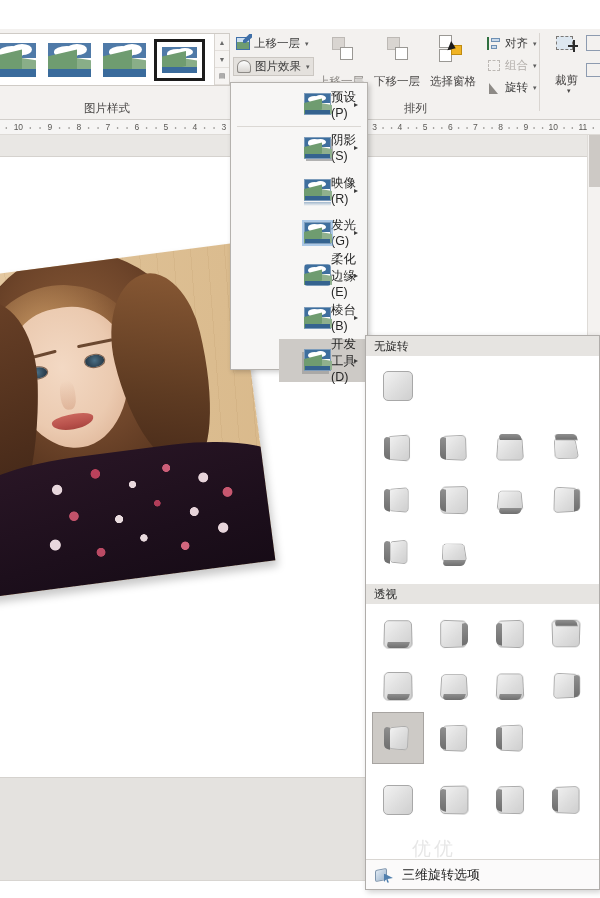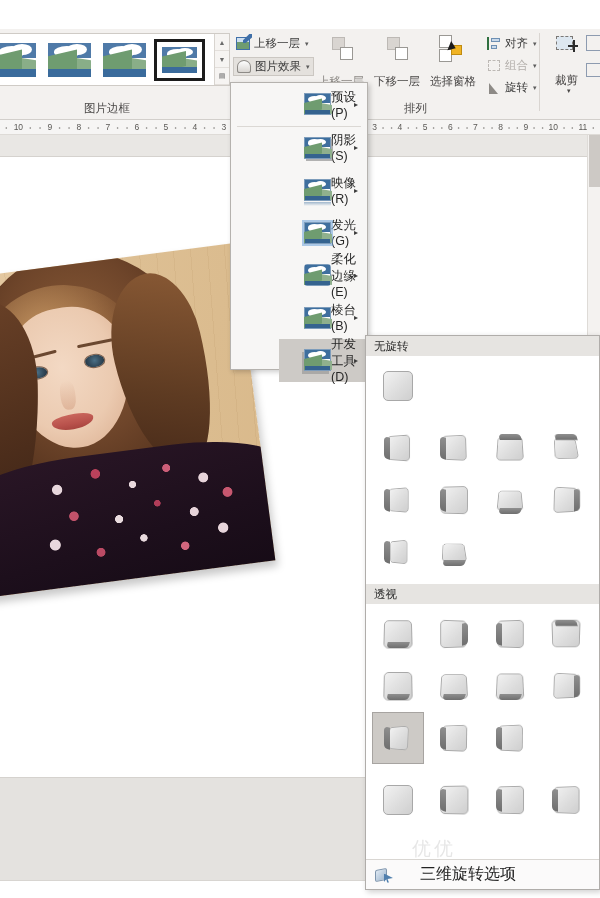--- a/index.html
+++ b/index.html
@@ -364,22 +364,22 @@
     background: linear-gradient(135deg,#f2f2f2 0%, #dedede 55%, #cfcfcf 100%);
     border:1px solid #a8a8a8; border-radius:5px;
   }
   .s3 .side {
     position:absolute; background: linear-gradient(#8f8f8f,#6f6f6f);
   }
 
   .sm-footer {
     position:absolute; left:0; bottom:0; width:100%; height:30px;
     border-top: 1px solid #d9d6d2; background:#fbfafa;
-    display:flex; align-items:center; gap:27px; padding-left:9px;
-    font-size: 16px; color:#222;
+    display:flex; align-items:center; gap:9px; padding-left:9px;
+    font-size: 13px; color:#222;
   }
   .foot-ico { width:18px;height:16px; position:relative; flex:none;}
   .foot-ico .fa{position:absolute;left:0;top:2px;width:12px;height:12px;
      background:linear-gradient(135deg,#dfe9f3,#9fb7cf); border:1px solid #7e95ad;
      transform: skewY(-10deg); border-radius:2px;}
   .foot-ico .fb{position:absolute;right:0;bottom:0;width:9px;height:9px;
      background:#4f7fae; clip-path: polygon(0 0,100% 50%,40% 60%,55% 100%,35% 100%,25% 62%,0 95%);}
 
   
   .vscroll {
@@ -449,21 +449,21 @@
             <div class="hill"></div>
             <div class="water"></div>
           </div>
       </div>
       <div class="gallery-scroll">
         <div>▲</div>
         <div>▼</div>
         <div>▤</div>
       </div>
     </div>
-    <div class="group-label" style="left:84px;top:72px;">图片边框</div>
+    <div class="group-label" style="left:84px;top:72px;">图片样式</div>
 
     <div class="rbtn" style="left:233px;top:6px;">
       <span class="mini-ico pen">
         <span class="frame"></span>
           <span class="sky2"></span>
           <span class="mtn"></span>
       </span>
       <span>上移一层</span>
       <span class="caret">▾</span>
     </div>

